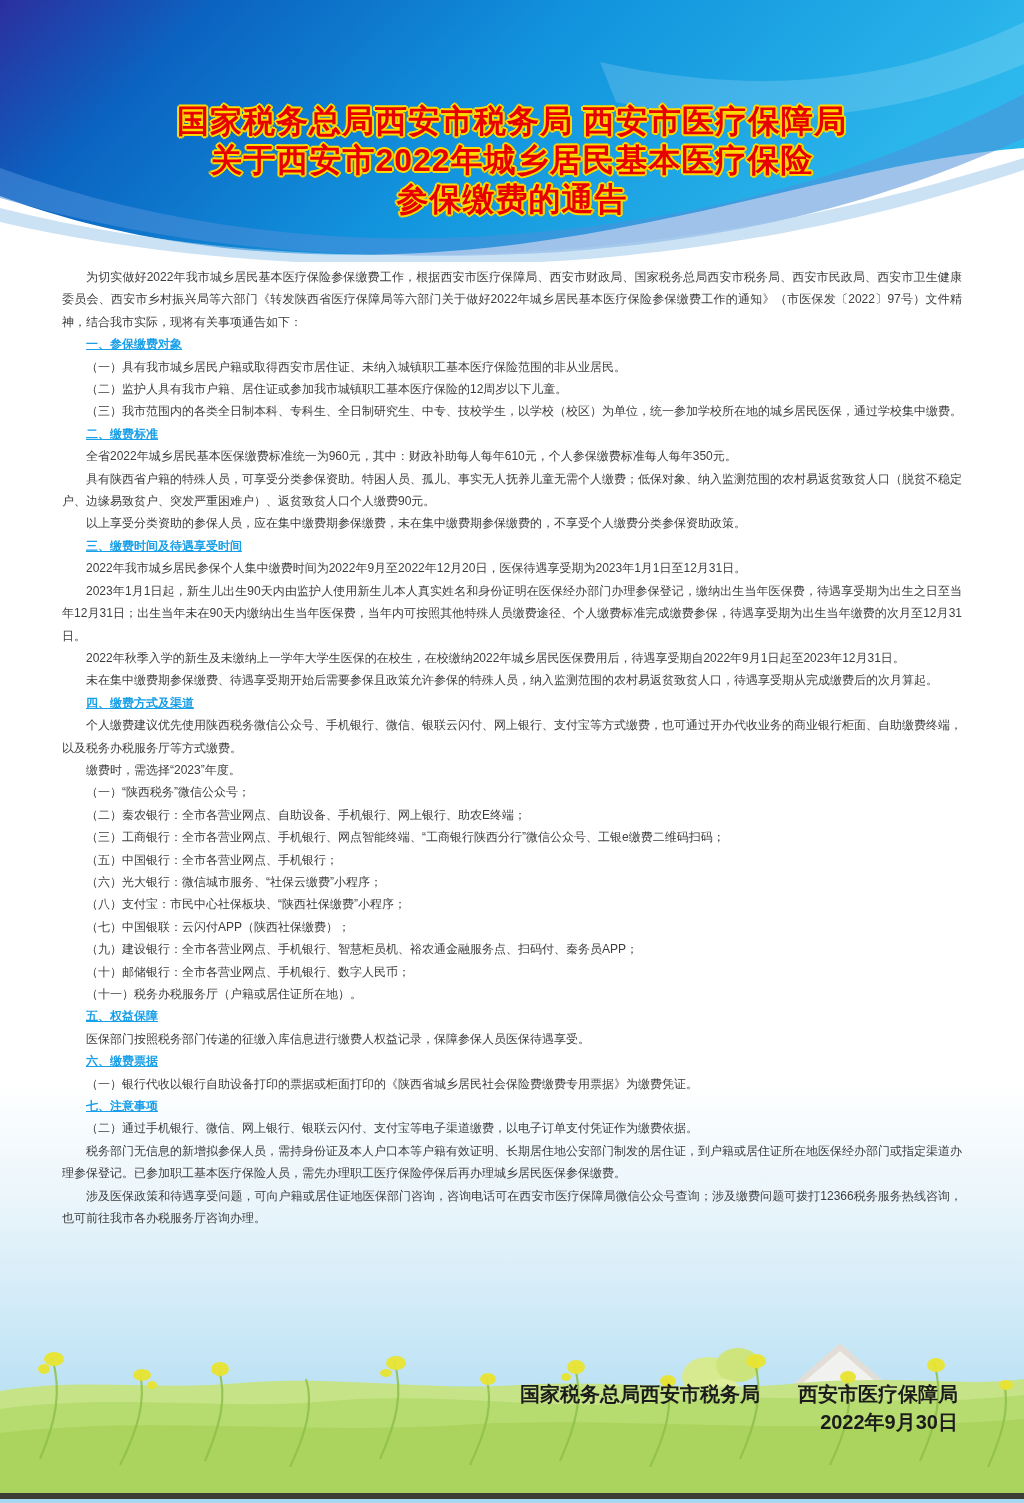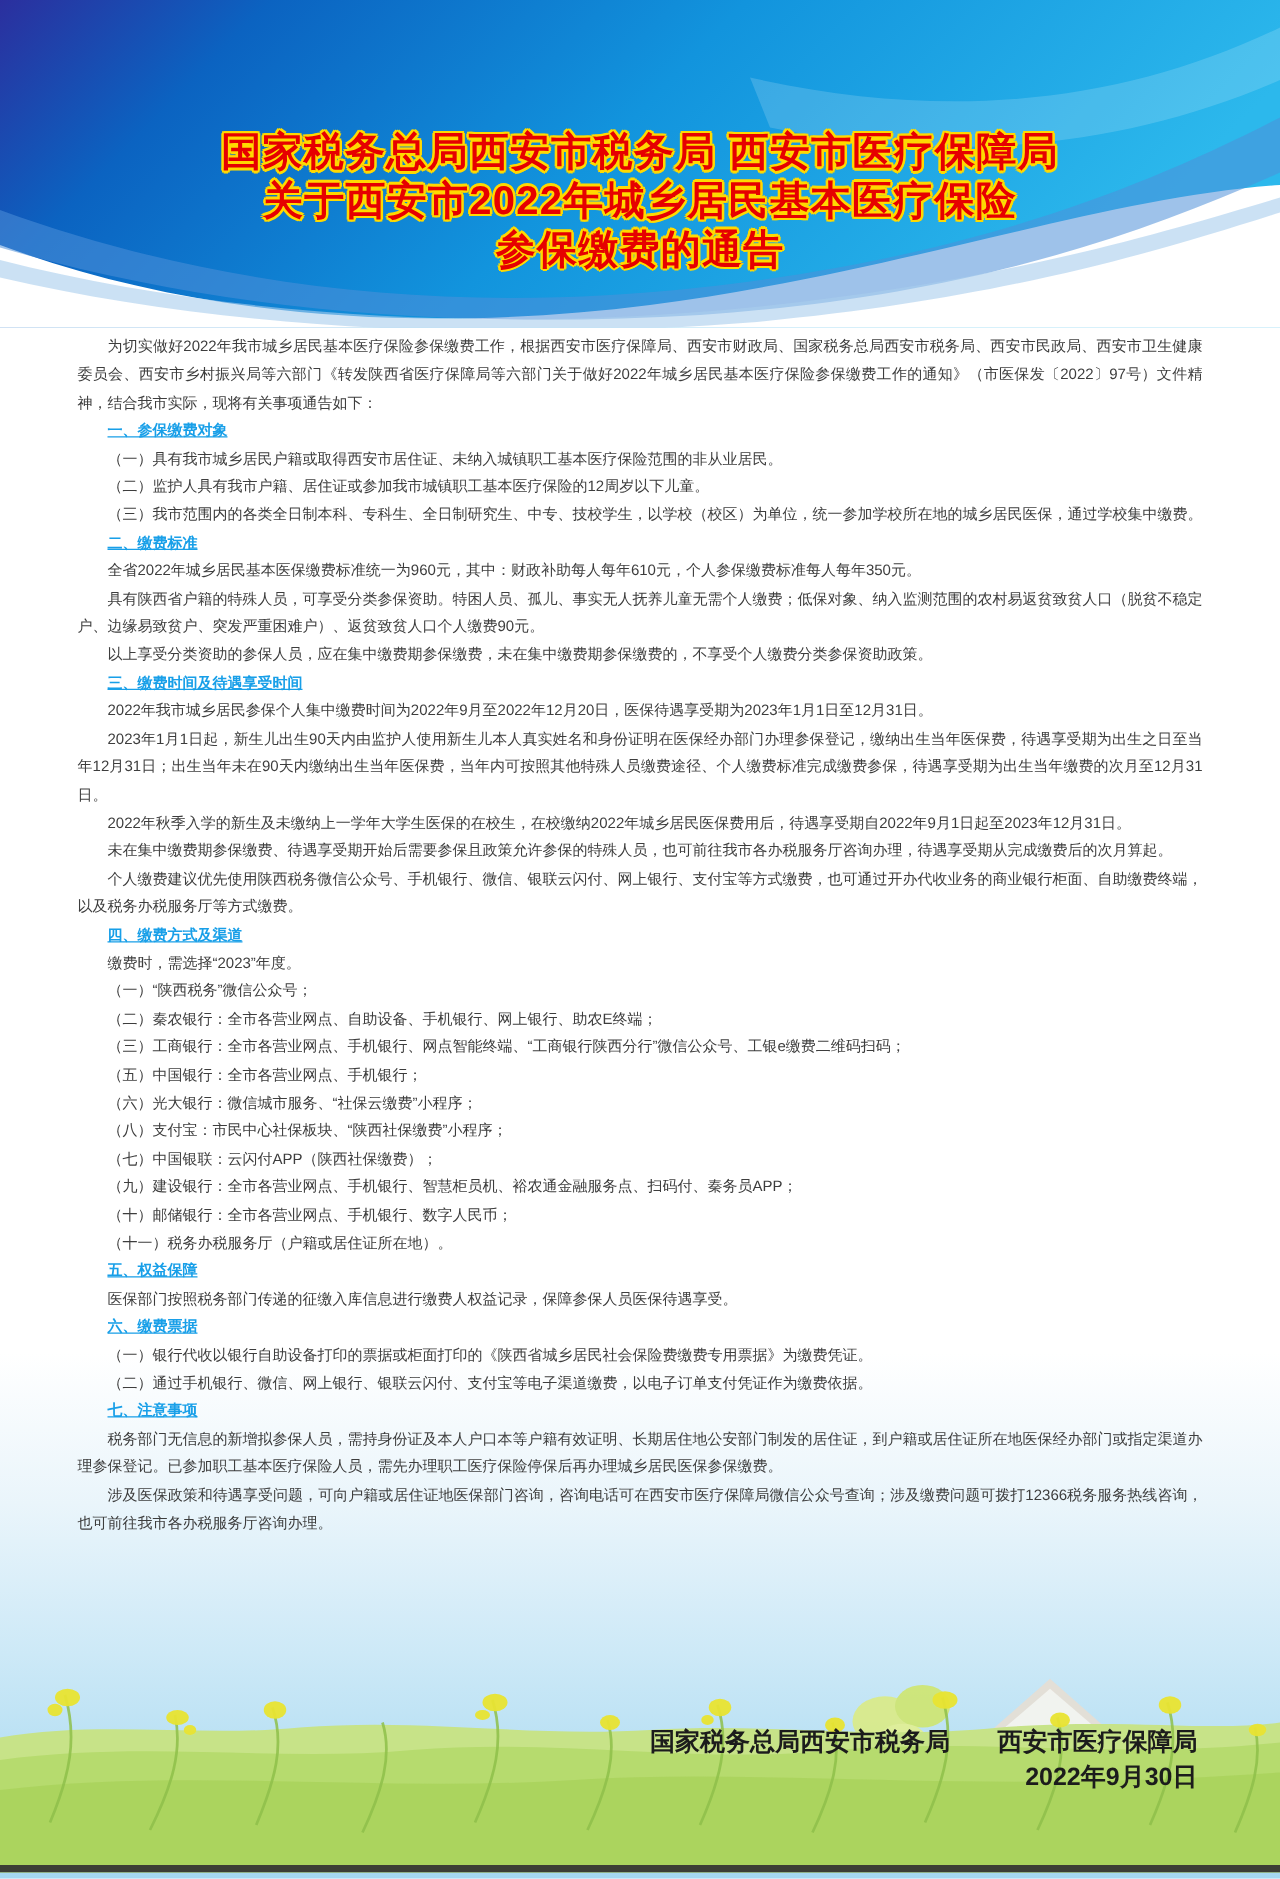--- a/index.html
+++ b/index.html
@@ -82,40 +82,40 @@
         <p class="para">（二）监护人具有我市户籍、居住证或参加我市城镇职工基本医疗保险的12周岁以下儿童。</p>
         <p class="para">（三）我市范围内的各类全日制本科、专科生、全日制研究生、中专、技校学生，以学校（校区）为单位，统一参加学校所在地的城乡居民医保，通过学校集中缴费。</p>
         <p class="para heading">二、缴费标准</p>
         <p class="para">全省2022年城乡居民基本医保缴费标准统一为960元，其中：财政补助每人每年610元，个人参保缴费标准每人每年350元。</p>
         <p class="para">具有陕西省户籍的特殊人员，可享受分类参保资助。特困人员、孤儿、事实无人抚养儿童无需个人缴费；低保对象、纳入监测范围的农村易返贫致贫人口（脱贫不稳定户、边缘易致贫户、突发严重困难户）、返贫致贫人口个人缴费90元。</p>
         <p class="para">以上享受分类资助的参保人员，应在集中缴费期参保缴费，未在集中缴费期参保缴费的，不享受个人缴费分类参保资助政策。</p>
         <p class="para heading">三、缴费时间及待遇享受时间</p>
         <p class="para">2022年我市城乡居民参保个人集中缴费时间为2022年9月至2022年12月20日，医保待遇享受期为2023年1月1日至12月31日。</p>
         <p class="para">2023年1月1日起，新生儿出生90天内由监护人使用新生儿本人真实姓名和身份证明在医保经办部门办理参保登记，缴纳出生当年医保费，待遇享受期为出生之日至当年12月31日；出生当年未在90天内缴纳出生当年医保费，当年内可按照其他特殊人员缴费途径、个人缴费标准完成缴费参保，待遇享受期为出生当年缴费的次月至12月31日。</p>
         <p class="para">2022年秋季入学的新生及未缴纳上一学年大学生医保的在校生，在校缴纳2022年城乡居民医保费用后，待遇享受期自2022年9月1日起至2023年12月31日。</p>
-        <p class="para">未在集中缴费期参保缴费、待遇享受期开始后需要参保且政策允许参保的特殊人员，也可前往我市各办税服务厅咨询办理，待遇享受期从完成缴费后的次月算起。</p>
+        <p class="para">未在集中缴费期参保缴费、待遇享受期开始后需要参保且政策允许参保的特殊人员，纳入监测范围的农村易返贫致贫人口，待遇享受期从完成缴费后的次月算起。</p>
+        <p class="para heading">四、缴费方式及渠道</p>
         <p class="para">个人缴费建议优先使用陕西税务微信公众号、手机银行、微信、银联云闪付、网上银行、支付宝等方式缴费，也可通过开办代收业务的商业银行柜面、自助缴费终端，以及税务办税服务厅等方式缴费。</p>
-        <p class="para heading">四、缴费方式及渠道</p>
         <p class="para">缴费时，需选择“2023”年度。</p>
         <p class="para">（一）“陕西税务”微信公众号；</p>
         <p class="para">（二）秦农银行：全市各营业网点、自助设备、手机银行、网上银行、助农E终端；</p>
         <p class="para">（三）工商银行：全市各营业网点、手机银行、网点智能终端、“工商银行陕西分行”微信公众号、工银e缴费二维码扫码；</p>
         <p class="para">（五）中国银行：全市各营业网点、手机银行；</p>
         <p class="para">（六）光大银行：微信城市服务、“社保云缴费”小程序；</p>
         <p class="para">（八）支付宝：市民中心社保板块、“陕西社保缴费”小程序；</p>
         <p class="para">（七）中国银联：云闪付APP（陕西社保缴费）；</p>
         <p class="para">（九）建设银行：全市各营业网点、手机银行、智慧柜员机、裕农通金融服务点、扫码付、秦务员APP；</p>
         <p class="para">（十）邮储银行：全市各营业网点、手机银行、数字人民币；</p>
         <p class="para">（十一）税务办税服务厅（户籍或居住证所在地）。</p>
         <p class="para heading">五、权益保障</p>
         <p class="para">医保部门按照税务部门传递的征缴入库信息进行缴费人权益记录，保障参保人员医保待遇享受。</p>
         <p class="para heading">六、缴费票据</p>
         <p class="para">（一）银行代收以银行自助设备打印的票据或柜面打印的《陕西省城乡居民社会保险费缴费专用票据》为缴费凭证。</p>
+        <p class="para heading">七、注意事项</p>
         <p class="para">（二）通过手机银行、微信、网上银行、银联云闪付、支付宝等电子渠道缴费，以电子订单支付凭证作为缴费依据。</p>
-        <p class="para heading">七、注意事项</p>
         <p class="para">税务部门无信息的新增拟参保人员，需持身份证及本人户口本等户籍有效证明、长期居住地公安部门制发的居住证，到户籍或居住证所在地医保经办部门或指定渠道办理参保登记。已参加职工基本医疗保险人员，需先办理职工医疗保险停保后再办理城乡居民医保参保缴费。</p>
         <p class="para">涉及医保政策和待遇享受问题，可向户籍或居住证地医保部门咨询，咨询电话可在西安市医疗保障局微信公众号查询；涉及缴费问题可拨打12366税务服务热线咨询，也可前往我市各办税服务厅咨询办理。</p>
       </div>
   </div>
 
   <div class="scenery">
     <svg width="340" height="150" viewBox="0 0 340 150">
       <g opacity="0.85">
         <path d="M70,130 C72,95 74,70 70,45" stroke="#d9b77f" stroke-width="4" fill="none"></path>
         <ellipse cx="58" cy="42" rx="26" ry="20" fill="#dcec7e"></ellipse>

